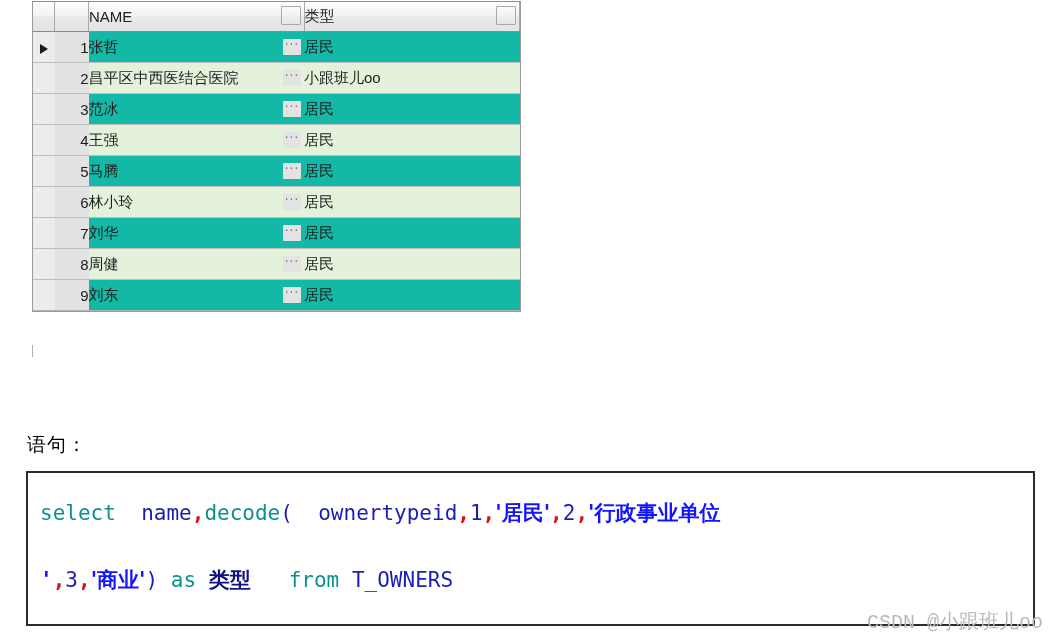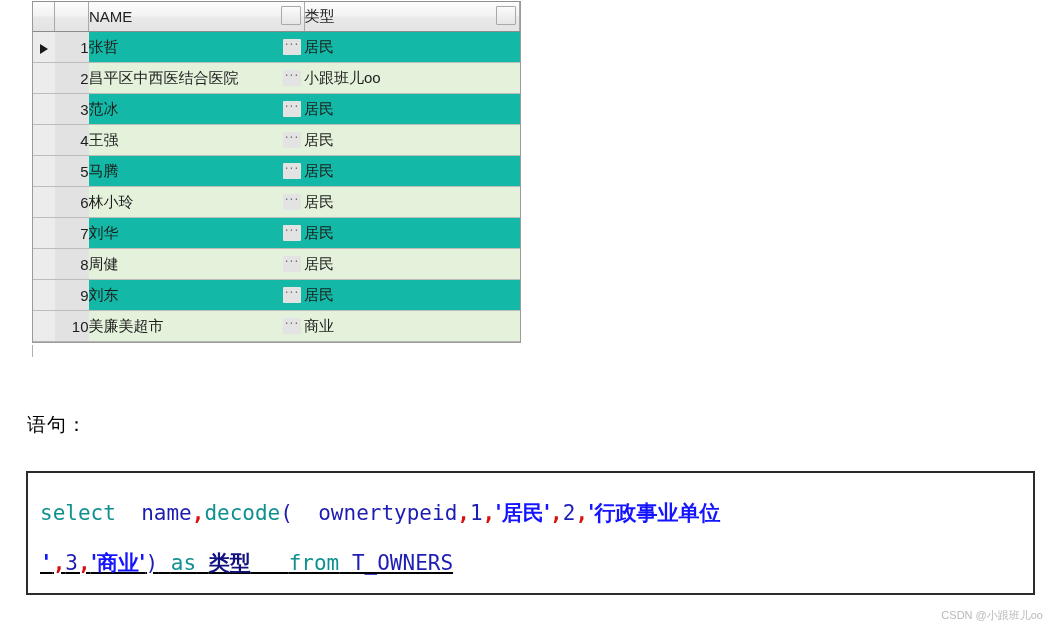--- a/index.html
+++ b/index.html
@@ -144,67 +144,67 @@
     top: 345px;
     width: 4px;
     height: 12px;
     border-left: 1px solid #b0b0b0;
   }
 
   
   #caption {
     position: absolute;
     left: 27px;
-    top: 412px;
+    top: 432px;
     font-size: 19px;
     color: #000000;
     font-family: "DejaVu Sans", "Liberation Sans", sans-serif;
     letter-spacing: 1px;
   }
 
   
   #code-box {
     position: absolute;
     left: 26px;
     top: 471px;
     width: 1009px;
-    height: 124px;
+    height: 155px;
     border: 2px solid #2b2b2b;
     box-sizing: border-box;
     background: #ffffff;
     overflow: hidden;
   }
   .code-line {
     font-family: "DejaVu Sans Mono", "Liberation Mono", monospace;
     font-size: 21px;
     line-height: 21px;
     white-space: pre;
     position: absolute;
     left: 12px;
   }
   #code-line-1 { top: 30px; }
-  #code-line-2 { top: 80px; text-decoration: underline; }
+  #code-line-2 { top: 97px; }
 
   .tok-kw   { color: #0f9090; }
   .tok-id   { color: #1d1db4; }
   .tok-punc { color: #1d1db4; }
   .tok-comma{ color: #d81010; font-weight: bold; }
   .tok-num  { color: #1d1db4; }
   .tok-quote{ color: #1414ff; font-weight: bold; }
   .tok-cjk-alias { color: #12127e; font-weight: bold; font-family: "DejaVu Sans", sans-serif; }
   .tok-str-cjk { color: #1414ff; font-weight: bold; font-family: "DejaVu Sans", sans-serif; }
 
   
   #watermark {
     position: absolute;
     right: 17px;
     top: 608px;
-    font-size: 11px;
+    font-size: 20px;
     color: #b9b9b9;
-    font-family: Liberation Sans, sans-serif;
+    font-family: Liberation Mono, monospace;
     white-space: nowrap;
   }
 </style>
 </head>
 <body>
 
 <div id="grid-wrap">
   <table class="grid">
     <thead>
       <tr class="hdr">
@@ -268,26 +268,20 @@
           <td class="c-num">8</td>
           <td class="c-name"><span>周健</span><span class="ellipsis-btn">···</span></td>
           <td class="c-type">居民</td>
         </tr>
         <tr class="row norm">
           <td class="c-arrow"></td>
           <td class="c-num">9</td>
           <td class="c-name"><span>刘东</span><span class="ellipsis-btn">···</span></td>
           <td class="c-type">居民</td>
         </tr>
-        <tr class="row alt">
-          <td class="c-arrow"></td>
-          <td class="c-num">10</td>
-          <td class="c-name"><span>美廉美超市</span><span class="ellipsis-btn">···</span></td>
-          <td class="c-type">商业</td>
-        </tr>
       </tbody>
   </table>
 </div>
 <div id="grid-foot"></div>
 
 <div id="caption">语句：</div>
 
 <div id="code-box">
   <div class="code-line" id="code-line-1"><span class="tok-kw">select</span><span>  </span><span class="tok-id">name</span><span class="tok-comma">,</span><span class="tok-kw">decode</span><span class="tok-punc">(</span><span>  </span><span class="tok-id">ownertypeid</span><span class="tok-comma">,</span><span class="tok-num">1</span><span class="tok-comma">,</span><span class="tok-str-cjk">'居民'</span><span class="tok-comma">,</span><span class="tok-num">2</span><span class="tok-comma">,</span><span class="tok-str-cjk">'行政事业单位</span></div>
 

